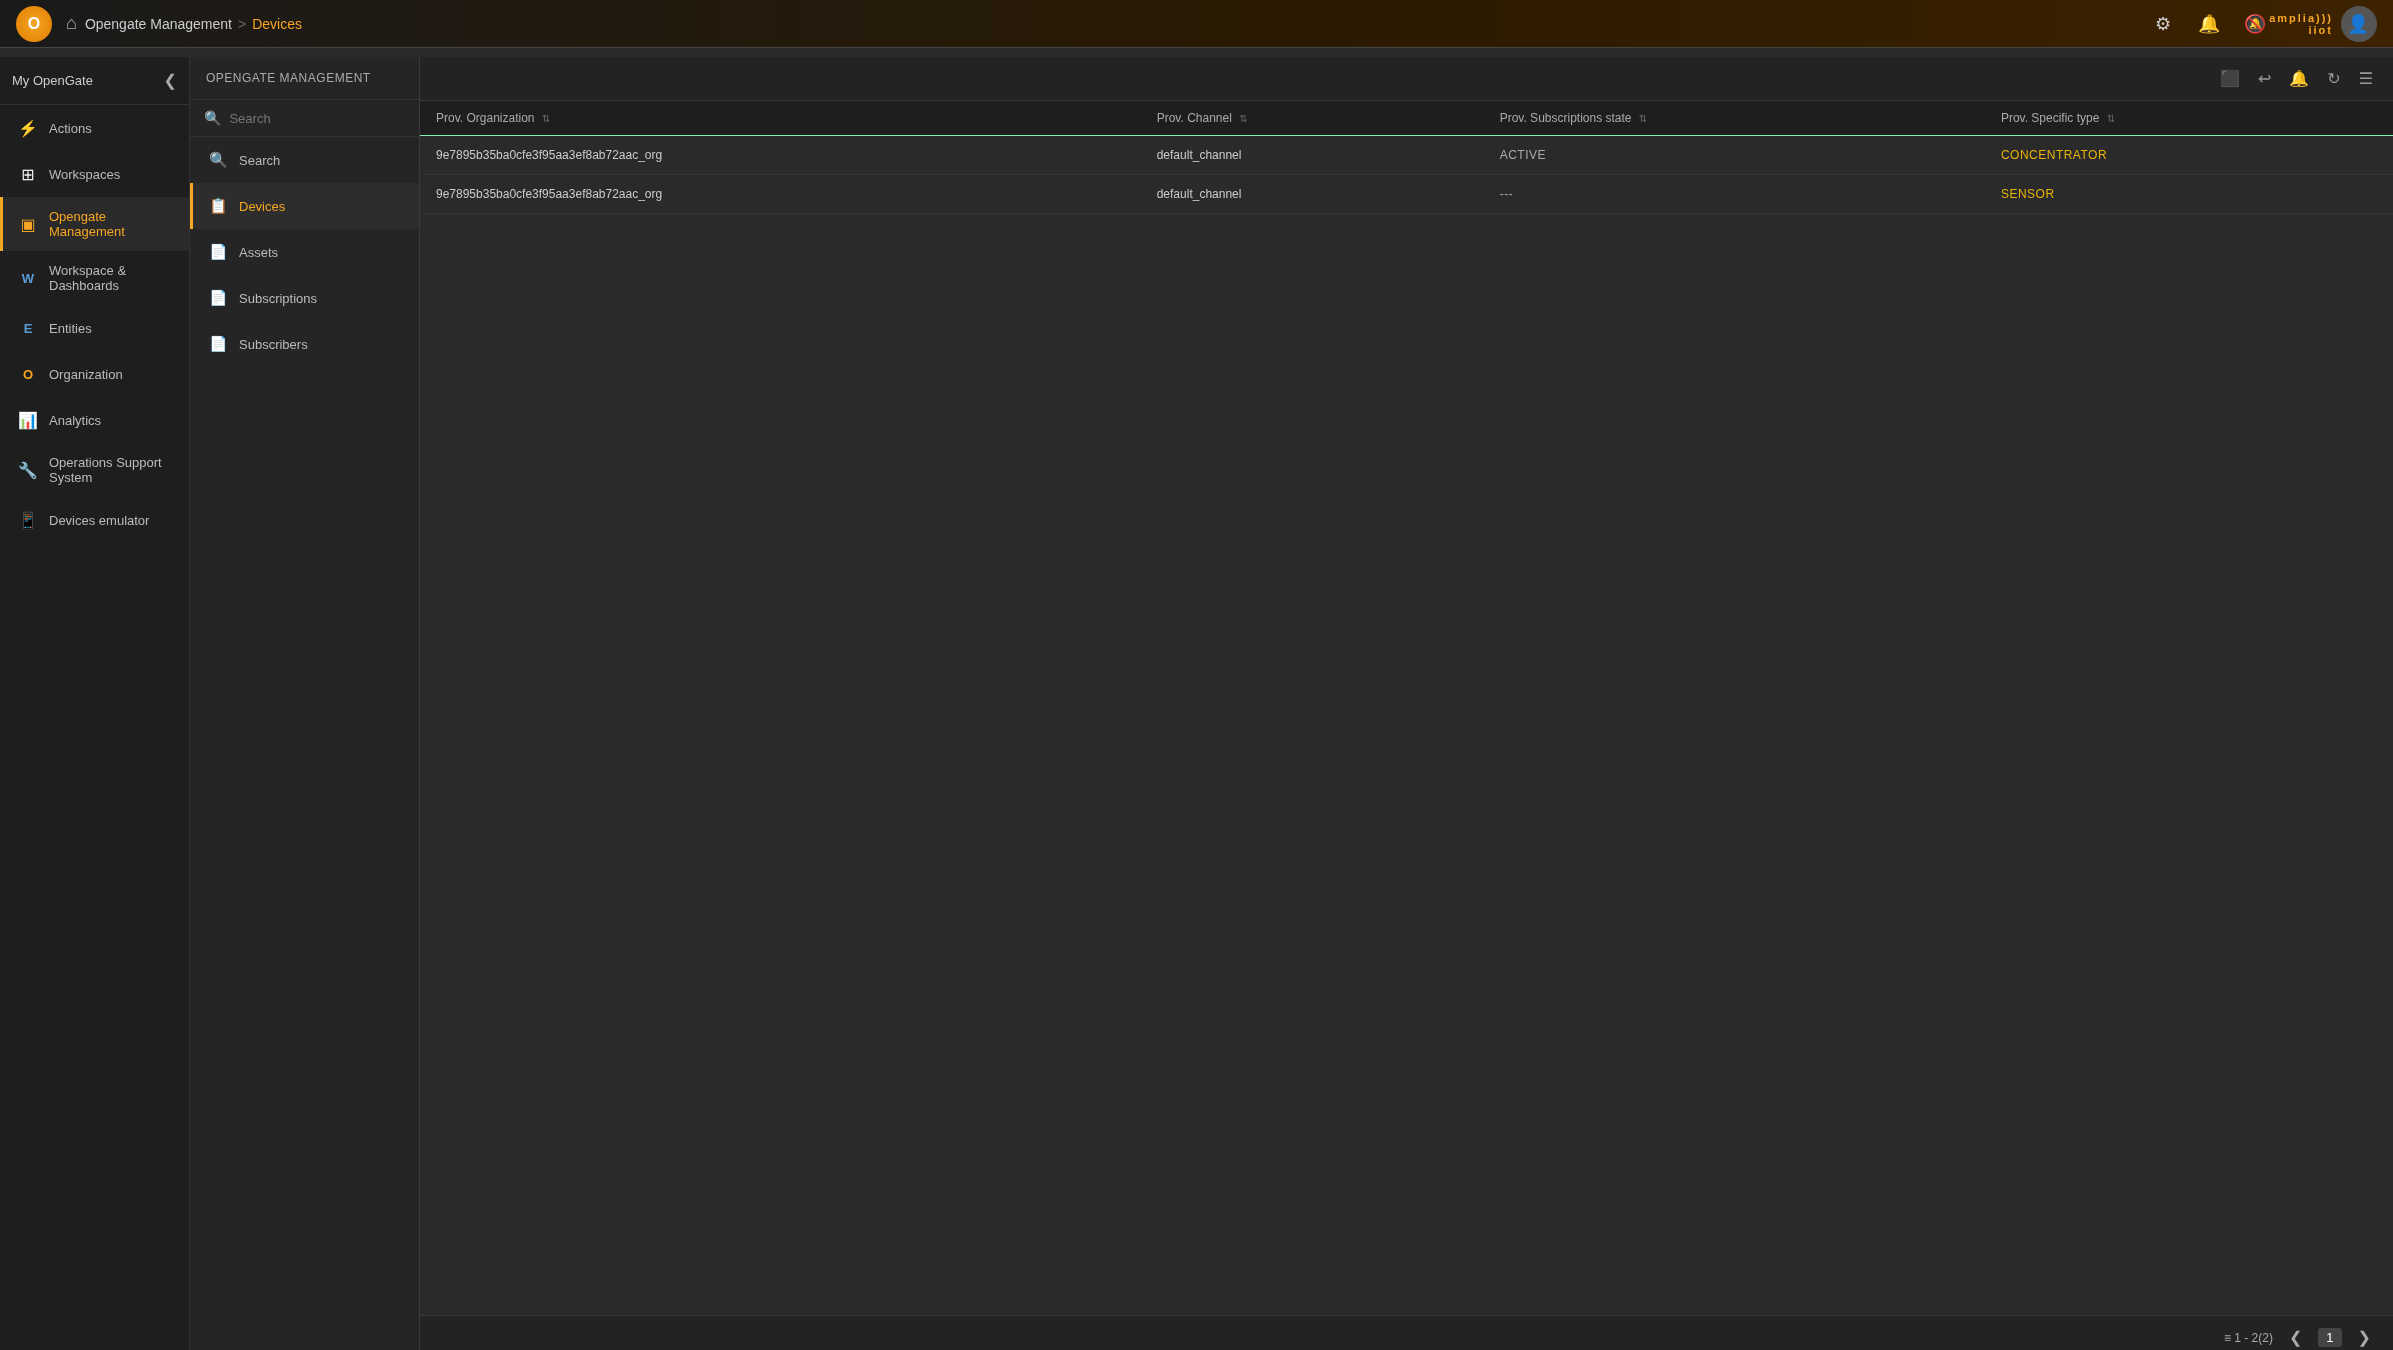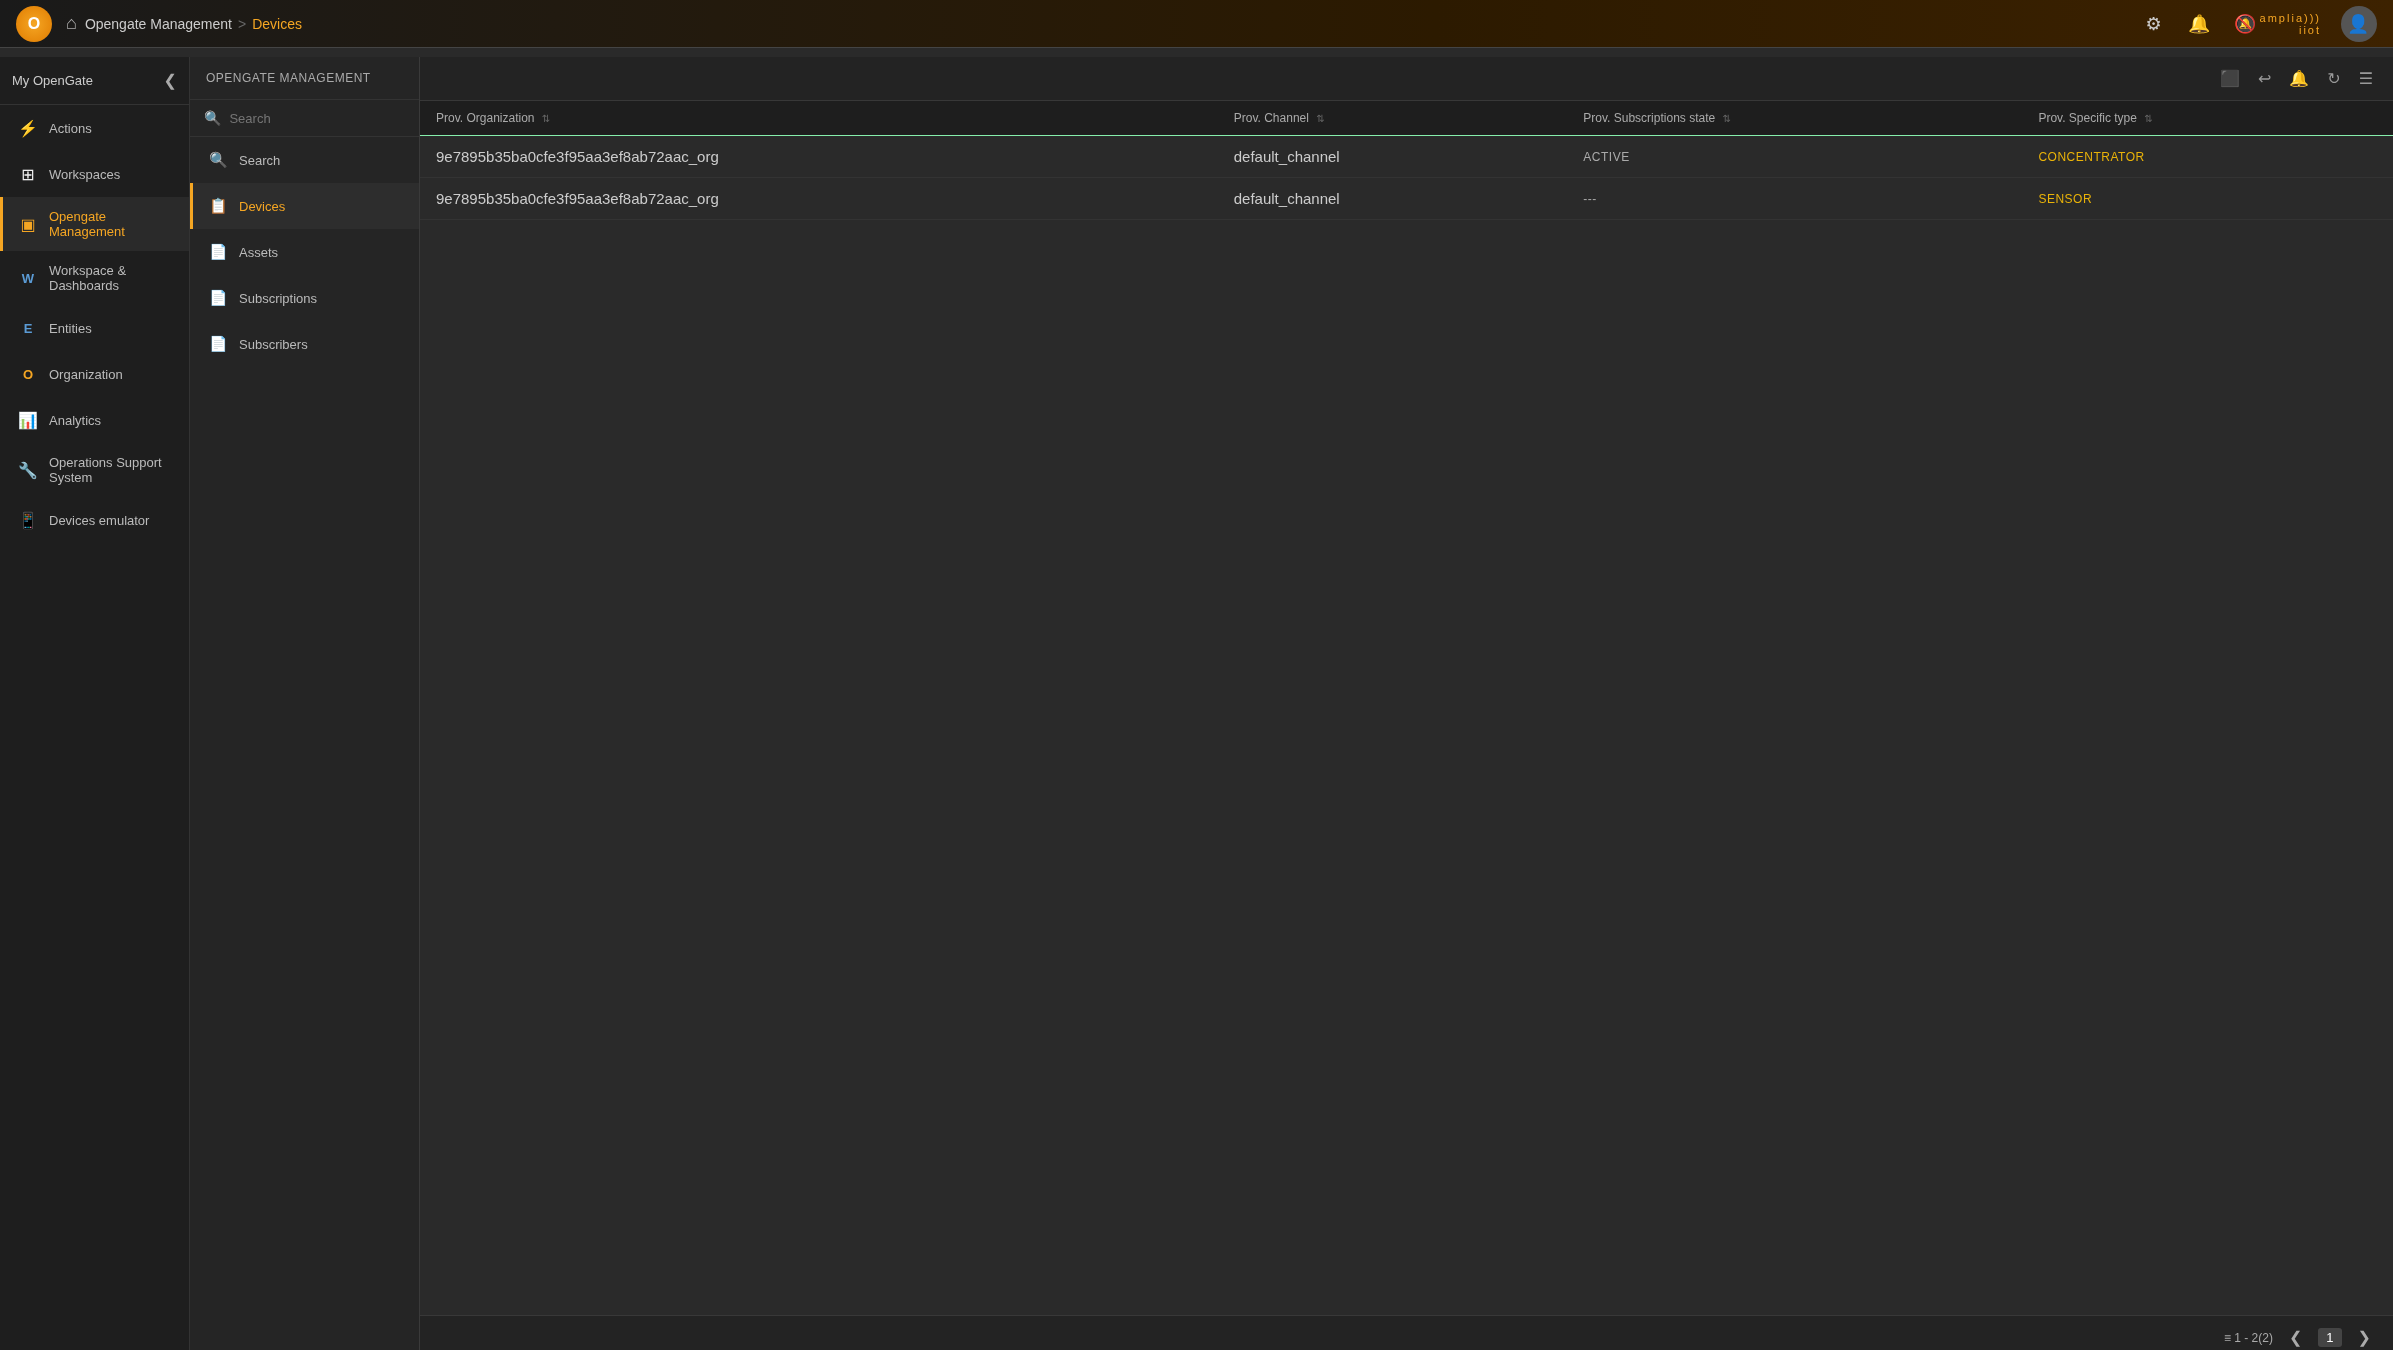--- a/index.html
+++ b/index.html
@@ -49,22 +49,22 @@
     .top-nav-breadcrumb .current { color: #f5a623; font-weight: 500; }
     .top-nav-spacer { flex: 1; }
     .top-nav-icons {
       display: flex; align-items: center; gap: 18px;
     }
     .top-nav-icon {
       color: #ccc; font-size: 18px; cursor: pointer;
       width: 28px; height: 28px; display:flex; align-items:center; justify-content:center;
     }
     .top-nav-brand {
-      color: #f5a623; font-size: 22px; font-weight: normal;
-      letter-spacing: 1px; margin-right: 20px;
+      color: #f5a623; font-size: 22px; font-weight: bold;
+      letter-spacing: 1px; margin-right: 8px;
     }
     .top-nav-brand span { font-size: 11px; display: block; text-align: right; color: #f5a623; letter-spacing: 2px; }
     .top-nav-avatar {
       width: 36px; height: 36px; border-radius: 50%;
       background: #555;
       display: flex; align-items: center; justify-content: center;
       color: #ccc; font-size: 18px; cursor: pointer;
       overflow: hidden;
     }
 
@@ -217,21 +217,21 @@
       user-select: none;
     }
     thead th .sort-icon { color: #666; margin-left: 4px; font-size: 10px; }
     tbody tr {
       border-bottom: 1px solid #333;
       cursor: pointer;
     }
     tbody td {
       padding: 12px 16px;
       color: #ccc;
-      font-size: 15px;
+      font-size: 12px;
     }
     tbody td.status-active {
       color: #aaa;
       font-size: 12px;
       letter-spacing: 0.5px;
     }
     tbody td.type-cell {
       color: #eab308;
       font-size: 12px;
       letter-spacing: 0.5px;

